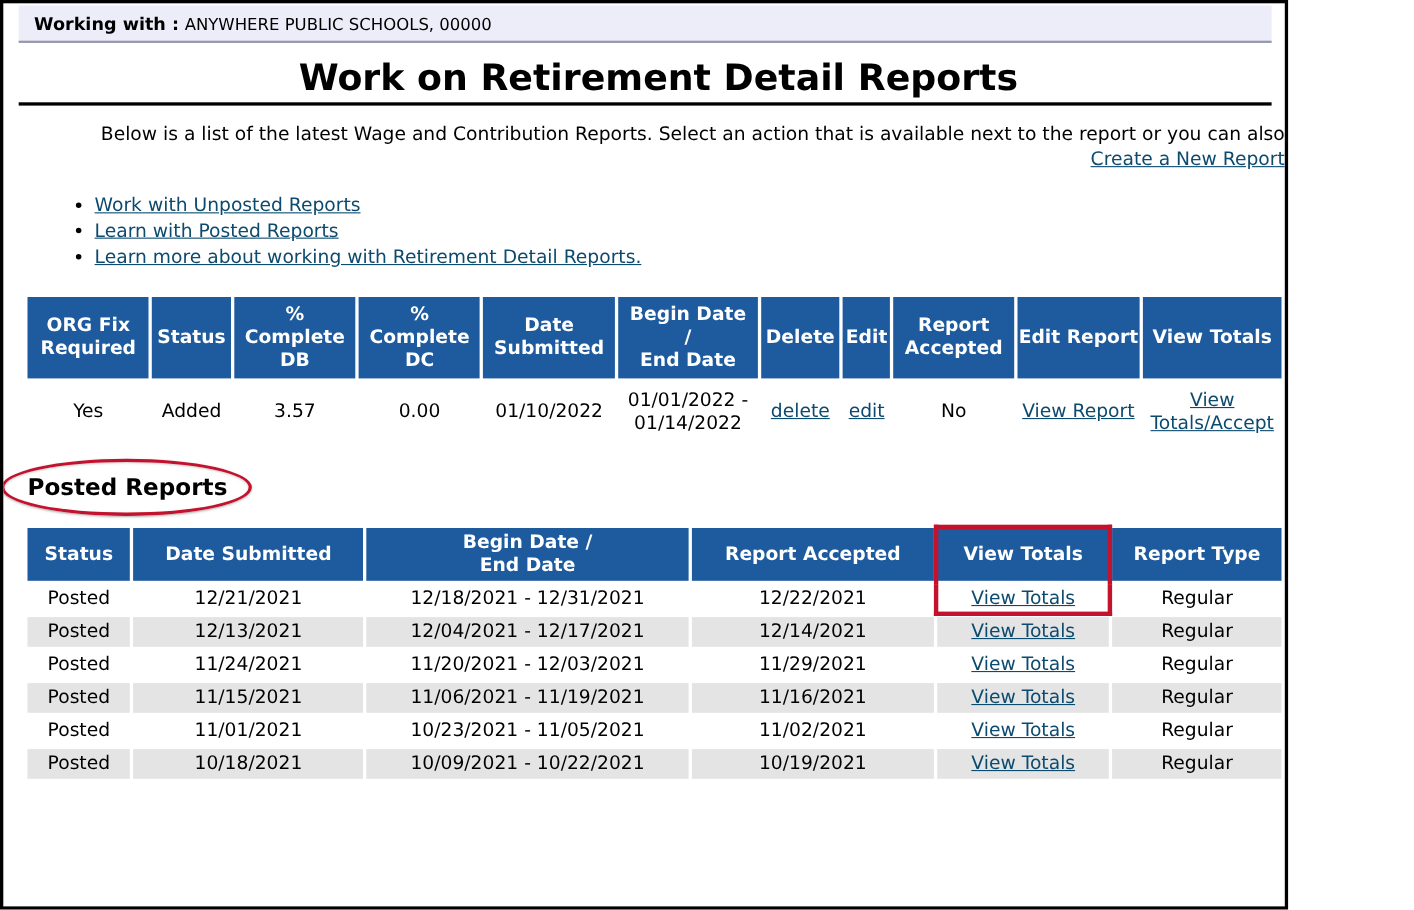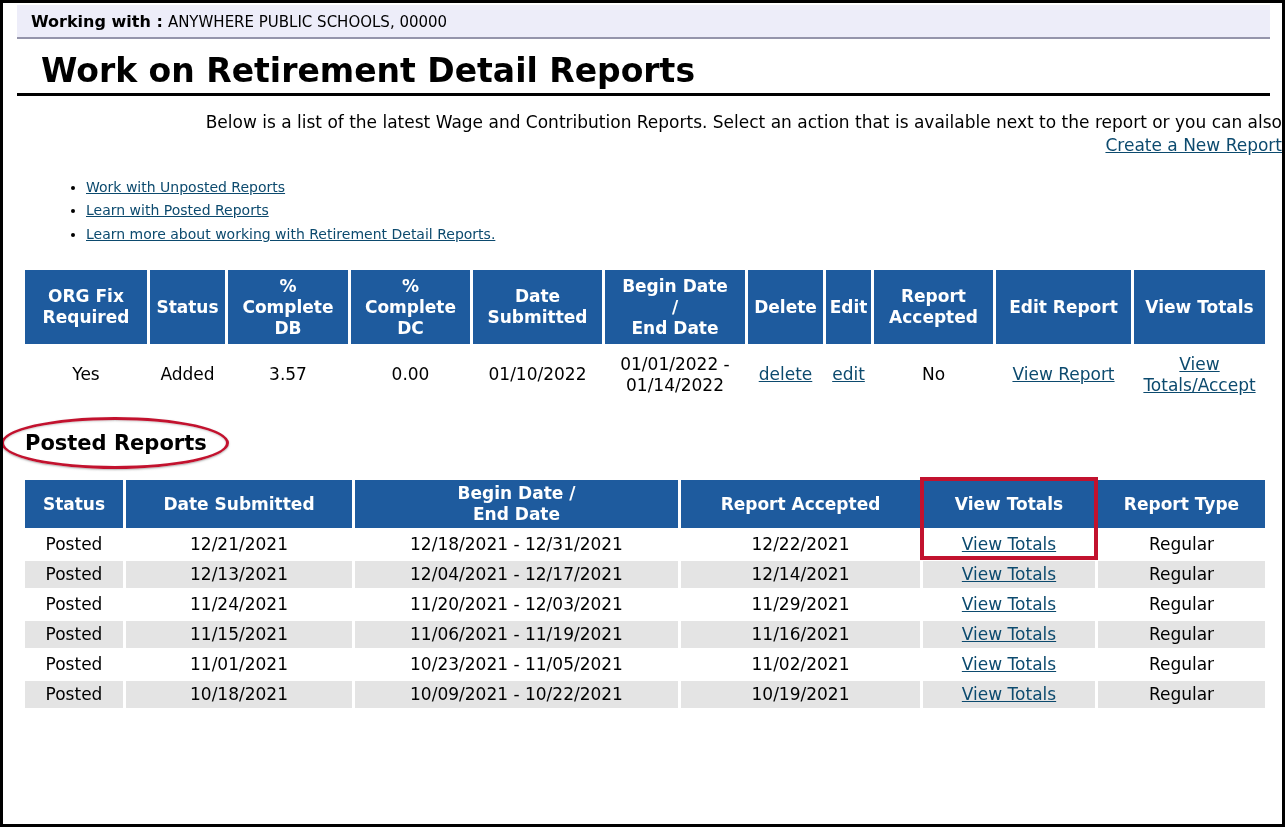--- a/index.html
+++ b/index.html
@@ -1,34 +1,34 @@
 <!DOCTYPE html>
 <html><head>
 <meta charset="utf-8">
 <style>
   html,body { margin:0; padding:0; background:#fff; }
   body { font-family:"DejaVu Sans","Liberation Sans",sans-serif; color:#000; }
-  .frame { position:relative; width:1285px; height:827px; box-sizing:border-box;
+  .frame { position:relative; width:1171px; height:827px; box-sizing:border-box;
            border:3px solid #000; background:#fff; overflow:hidden; }
 
   
   .topbar { margin:2px 12px 0 14px; background:#ededf9; border-bottom:2px solid #9595ab;
             padding:7px 14px 6px 14px; font-size:16px; }
   .topbar .lbl { font-weight:bold; }
   .topbar .val { font-size:15px; }
 
   
   .title-wrap { margin:0 12px 0 14px; border-bottom:3px solid #000; padding:13px 0 3px 24px; }
-  h1.page-title { margin:0; font-size:33px; font-weight:bold; line-height:1.15; }
+  h1.page-title { margin:0; font-size:33px; font-weight:bold; line-height:1.15;text-align:center; }
 
   
   .intro { margin:15px 0 0 20px; font-size:17px; line-height:23px;text-align:right; }
   a { color:#0c4a6e; text-decoration:underline; cursor:pointer; }
 
-  ul.quick-links { margin:19px 12px 0 20px; padding-left:63px; font-size:14px; line-height:23.5px; }
+  ul.quick-links { margin:19px 12px 0 20px; padding-left:63px; font-size:17px; line-height:23.5px; }
   ul.quick-links li { margin:0; }
 
   h2.section { margin:86px 0 0 22px; font-size:21px; font-weight:bold; line-height:25px; }
   h2.section.posted-h { margin-top:26px; }
 
   
   table.rpt { border-collapse:separate; border-spacing:3px; margin:21px 0 0 19px; table-layout:fixed; }
   table.rpt th { background:#1e5b9e; color:#fff; font-weight:bold; font-size:17px;
                  text-align:center; vertical-align:middle; padding:2px 1px; line-height:1.25; }
   table.rpt td { text-align:center; vertical-align:middle; font-size:17px; padding:0 2px; line-height:1.25; }

